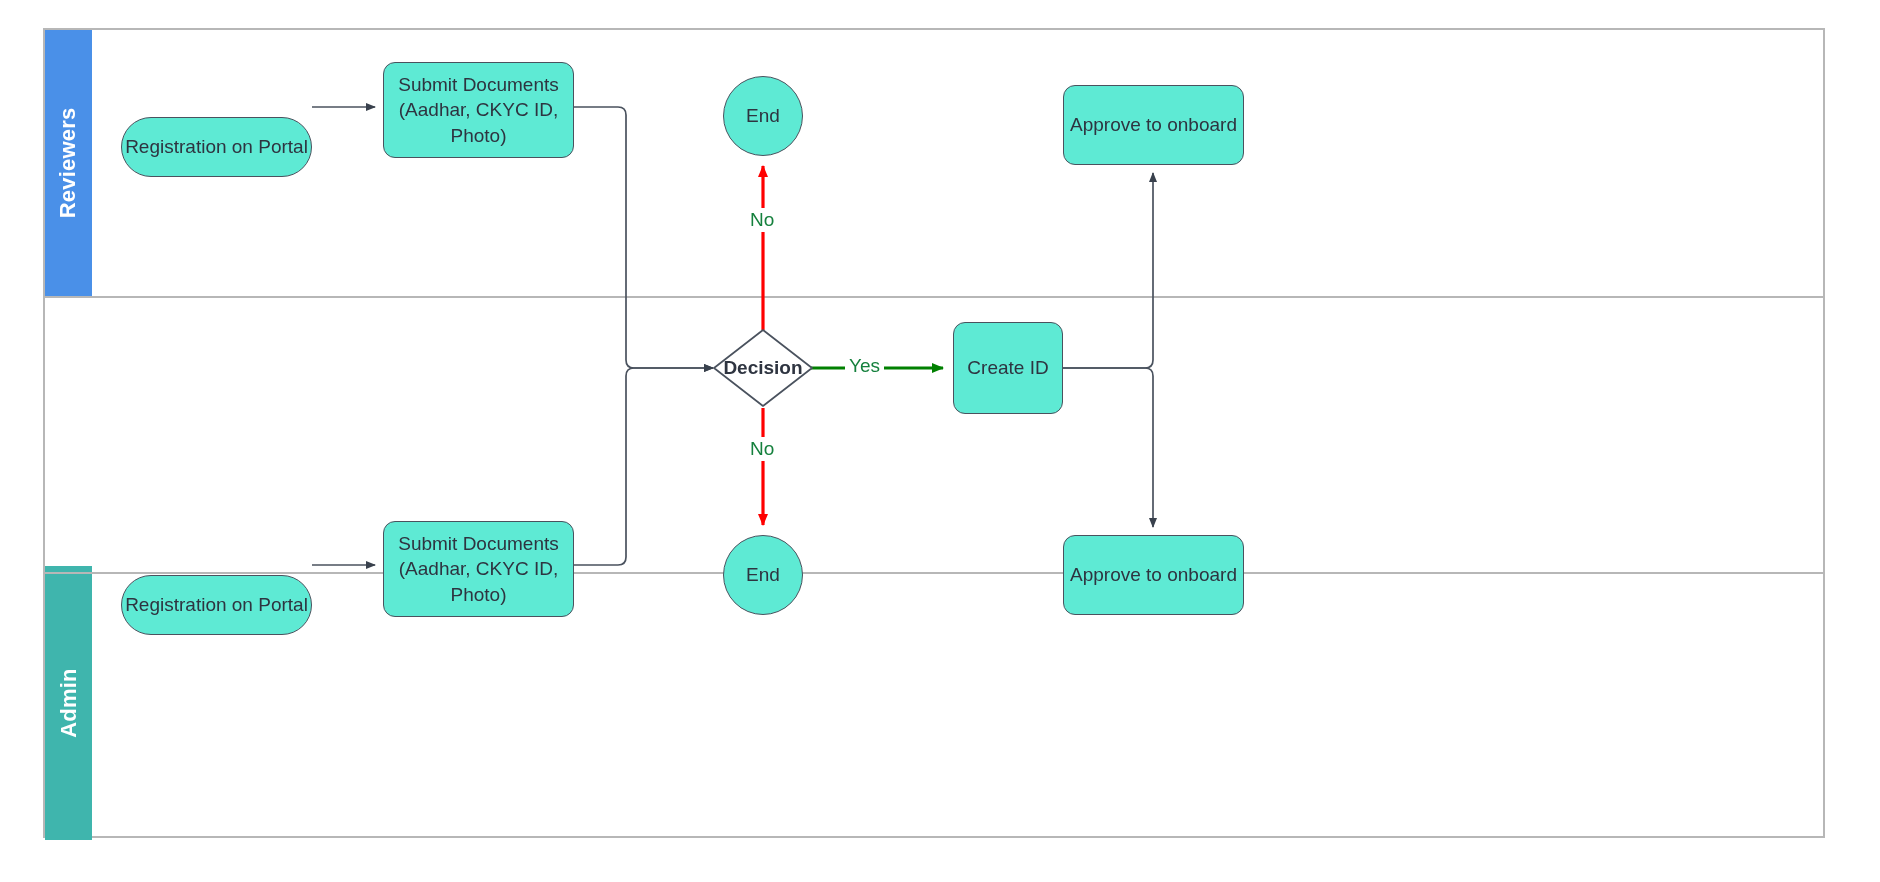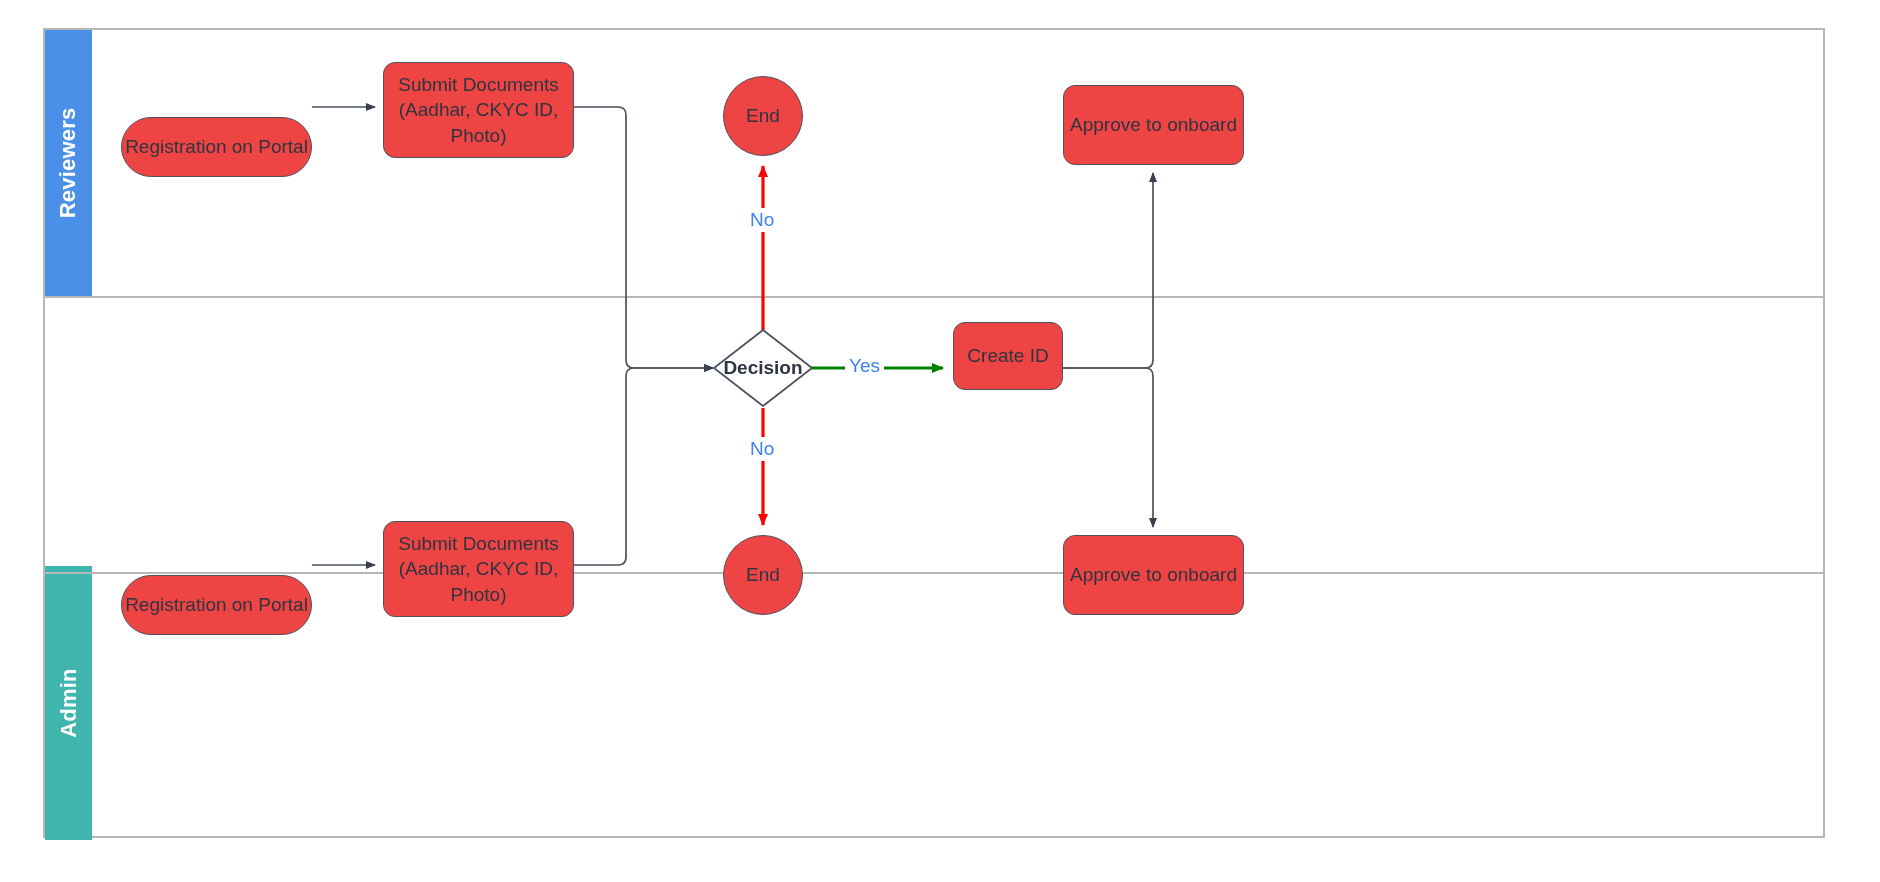--- a/index.html
+++ b/index.html
@@ -60,21 +60,21 @@
   .node {
     position: absolute;
     box-sizing: border-box;
     display: flex;
     align-items: center;
     justify-content: center;
     text-align: center;
     color: #2e3440;
     font-size: 19px;
     line-height: 1.32;
-    background: #ef4444;
+    background: #5eead4;
     border: 1.6px solid #4a525e;
     z-index: 6;
   }
   .node.rounded-rect { border-radius: 12px; }
   .node.stadium { border-radius: 999px; margin-top: 40px; }
   .node.circle { border-radius: 50%; }
   .node.diamond {
     border: none;
     background: transparent;
   }
@@ -85,21 +85,21 @@
     overflow: visible;
   }
   .diamond-label {
     position: relative;
     z-index: 2;
     font-size: 19px;
     color: #2e3440;
   }
   .edge-label {
     position: absolute;
-    color: #3b82f6;
+    color: #15803d;
     font-size: 19px;
     background: #ffffff;
     padding: 1px 4px;
     z-index: 7;
     white-space: nowrap;
     font-family: "Liberation Sans", sans-serif;
   }
   #edges {
     position: absolute;
     left: 0; top: 0;
@@ -188,21 +188,21 @@
       <span>Approve to onboard</span>
     </div>
 
     <div class="node diamond" style="left:668px;top:299px;width:100px;height:78px;font-weight:bold;">
       <svg class="diamond-svg" viewBox="0 0 100 78" preserveAspectRatio="none">
         <polygon points="50,1 99,39 50,77 1,39" fill="#ffffff" stroke="#4a525e" stroke-width="1.7" stroke-linejoin="round"></polygon>
       </svg>
       <span class="diamond-label">Decision</span>
     </div>
 
-    <div class="node rounded-rect" style="left:908px;top:292px;width:110px;height:68px;">
+    <div class="node rounded-rect" style="left:908px;top:292px;width:110px;height:92px;">
       <span>Create ID</span>
     </div>
 
     <div class="node stadium" style="left:76px;top:505px;width:191px;height:60px;">
       <span>Registration on Portal</span>
     </div>
 
     <div class="node rounded-rect" style="left:338px;top:491px;width:191px;height:96px;">
       <span>Submit Documents (Aadhar, CKYC ID, Photo)</span>
     </div>

